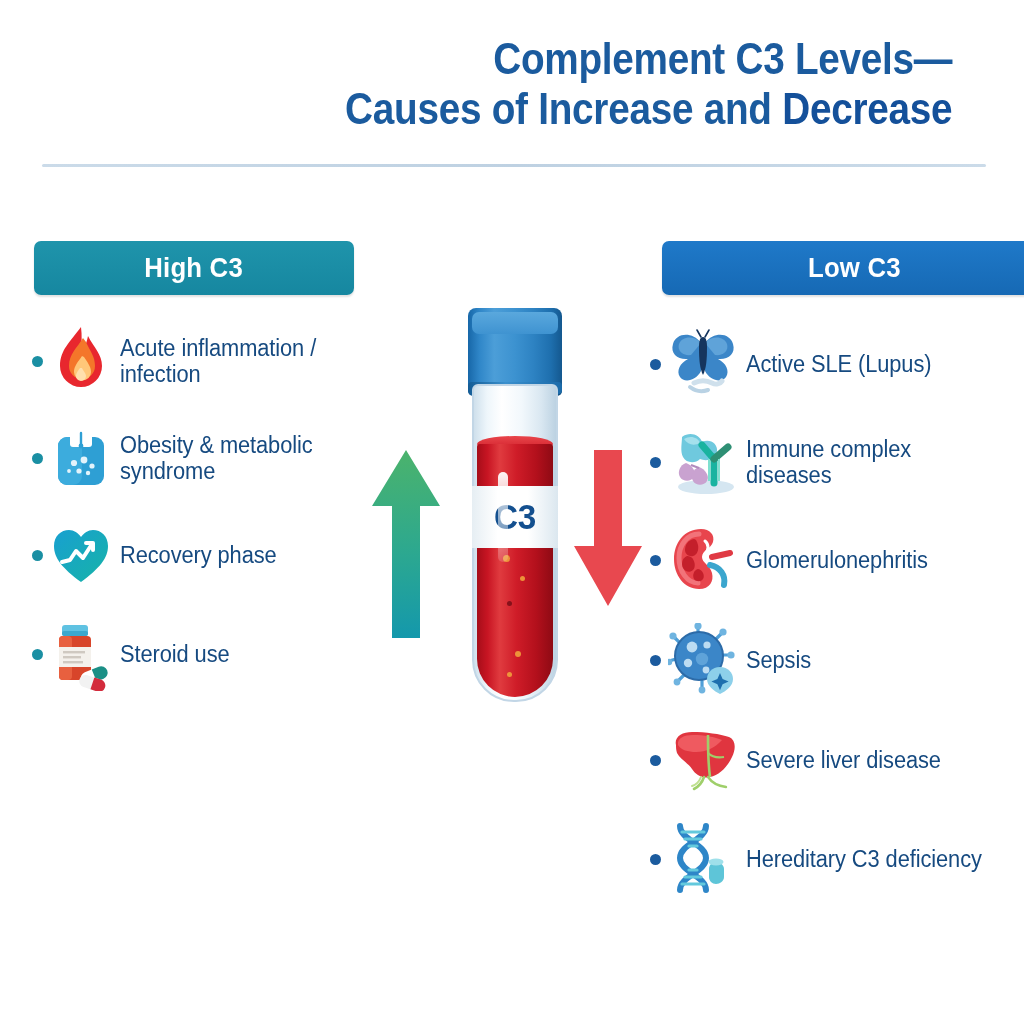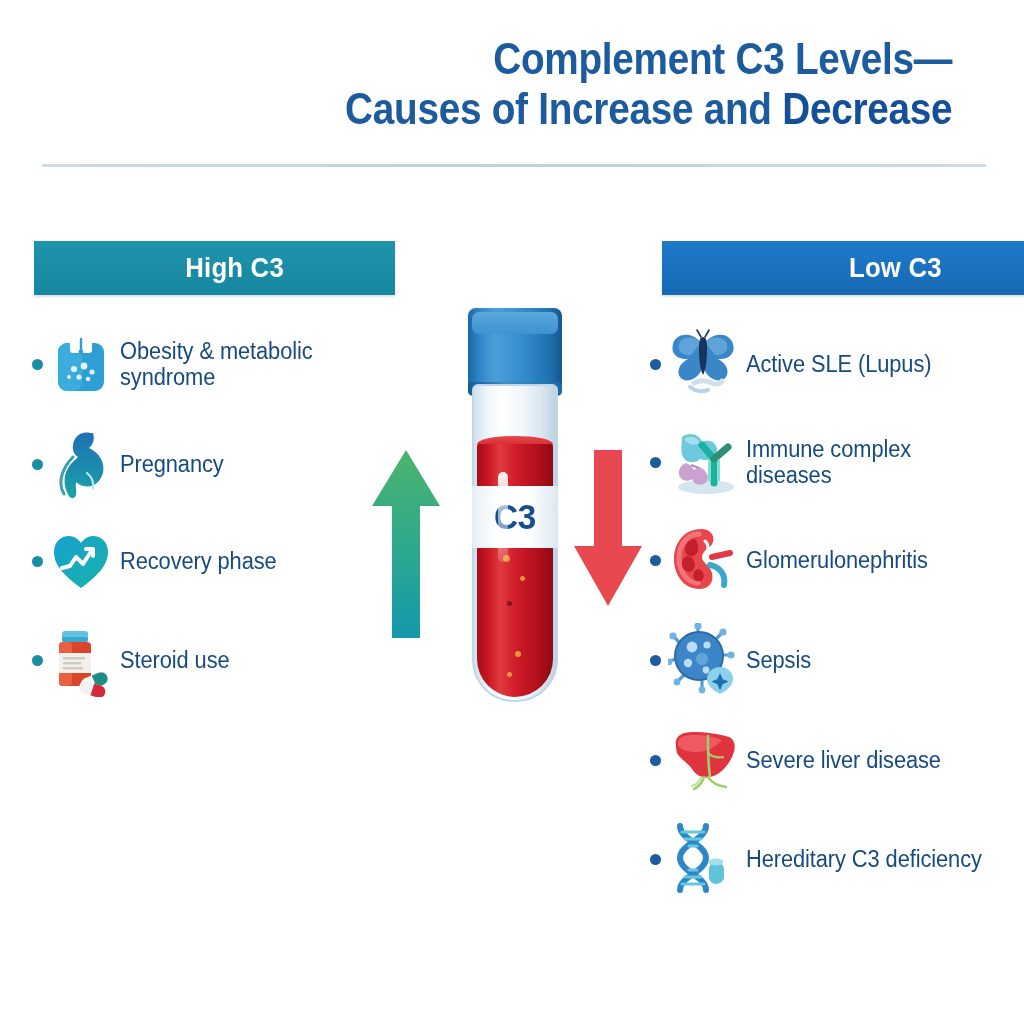--- a/index.html
+++ b/index.html
@@ -43,26 +43,25 @@
     width: 944px;
     height: 3px;
     background: linear-gradient(to right, #cbdbe9, #bed1e2 50%, #cbdbe9);
     border-radius: 2px;
   }
 
   
   .col-header {
     position: absolute;
     height: 54px;
-    border-radius: 0;
+    border-radius: 7px;
     box-shadow: 0 2px 2px rgba(0,0,0,0.12);
     display: flex;
     align-items: center;
     justify-content: center;
-    padding-left: 41px;
   }
   .col-header-label {
     color: #ffffff;
     font-size: 28px;
     font-weight: 700;
     letter-spacing: 0.2px;
     transform: scaleX(0.92);
   }
   #header-high {
     left: 34px;
@@ -278,20 +277,32 @@
 
 <div class="col-header" id="header-high">
   <span class="col-header-label">High C3</span>
 </div>
 <div class="col-header" id="header-low">
   <span class="col-header-label">Low C3</span>
 </div>
 
 <div class="col" id="col-high">
 
+  <div class="list-item h0">
+    <span class="bullet"></span>
+    <span class="item-icon">
+      <svg viewBox="0 0 62 74" width="62" height="74">
+        <path d="M31 3 C20 18 10 26 10 42 a21 21 0 0 0 42 0 C52 30 44 24 38 12 C36 22 33 26 30 28 C32 20 32 11 31 3 Z" fill="#e8272e"></path>
+        <path d="M33 14 C27 24 19 30 19 42 a13 13 0 0 0 26 0 C45 32 40 27 36 18 Z" fill="#f4762a"></path>
+        <path d="M32 32 C28 38 24 42 24 48 a8.5 8.5 0 0 0 17 0 C41 42 37 38 34 33 Z" fill="#ffc779"></path>
+        <path d="M30 44 c-2 3 -4 5 -4 8 a5 5 0 0 0 10 0 c0 -3 -3 -5 -4 -8 z" fill="#ffe0ad"></path>
+      </svg>
+    </span>
+    <span class="item-label">Acute inflammation / infection</span>
+  </div>
 
   <div class="list-item h1">
     <span class="bullet"></span>
     <span class="item-icon">
       <svg viewBox="0 0 62 74" width="62" height="74">
         <rect x="8" y="16" width="46" height="48" rx="9" fill="#2e9fd4"></rect>
         <rect x="8" y="16" width="24" height="48" rx="9" fill="#3cacdd"></rect>
         <rect x="20" y="8" width="22" height="18" rx="3" fill="#ffffff"></rect>
         <path d="M31 12 l0 11" stroke="#2e9fd4" stroke-width="2.4" stroke-linecap="round" fill="none"></path>
         <circle cx="31" cy="25" r="2.4" fill="#2e9fd4"></circle>
@@ -299,37 +310,20 @@
         <circle cx="34" cy="39" r="3.4" fill="#e3f3fb"></circle>
         <circle cx="42" cy="45" r="2.6" fill="#e3f3fb"></circle>
         <circle cx="29" cy="50" r="2.6" fill="#e3f3fb"></circle>
         <circle cx="38" cy="52" r="2.2" fill="#e3f3fb"></circle>
         <circle cx="19" cy="50" r="1.9" fill="#e3f3fb"></circle>
       </svg>
     </span>
     <span class="item-label">Obesity &amp; metabolic syndrome</span>
   </div>
 
-  <div class="list-item h2">
-    <span class="bullet"></span>
-    <span class="item-icon">
-      <svg viewBox="0 0 62 74" width="62" height="74">
-        <defs>
-          <linearGradient id="pregGrad" x1="0" y1="0" x2="0" y2="1">
-            <stop offset="0%" stop-color="#1f6fb5"></stop>
-            <stop offset="100%" stop-color="#19a4a8"></stop>
-          </linearGradient>
-        </defs>
-        <path d="M40 6 c-9 -2 -16 4 -17 12 c-1 6 2 10 5 12 c-4 4 -8 7 -11 13 c-4 8 -3 18 2 26 c2 3 6 3 7 -1 c1 -5 -1 -9 0 -13 c7 6 16 6 22 0 c6 -6 7 -16 3 -23 c-3 -6 -8 -9 -12 -11 c4 -3 6 -9 4 -15 z" fill="url(#pregGrad)"></path>
-        <path d="M23 30 c-5 5 -9 11 -11 18 c-2 7 -1 14 2 19" stroke="#1a8fa3" stroke-width="3" fill="none" stroke-linecap="round" opacity="0.85"></path>
-        <path d="M37 46 c5 4 7 10 6 16" stroke="#bce7ea" stroke-width="2.2" fill="none" stroke-linecap="round"></path>
-      </svg>
-    </span>
-    <span class="item-label">Pregnancy</span>
-  </div>
 
   <div class="list-item h4">
     <span class="bullet"></span>
     <span class="item-icon">
       <svg viewBox="0 0 62 74" width="62" height="74">
         <defs>
           <linearGradient id="heartGrad" x1="0" y1="0" x2="1" y2="1">
             <stop offset="0%" stop-color="#18a0d0"></stop>
             <stop offset="100%" stop-color="#17b3a8"></stop>
           </linearGradient>

